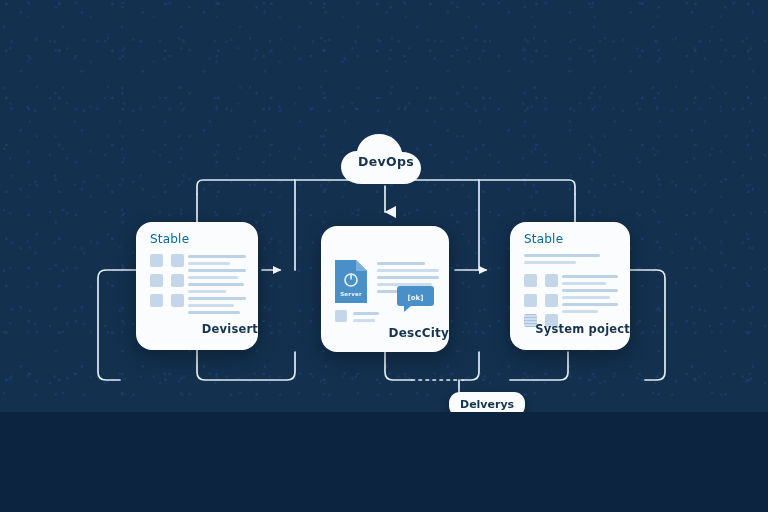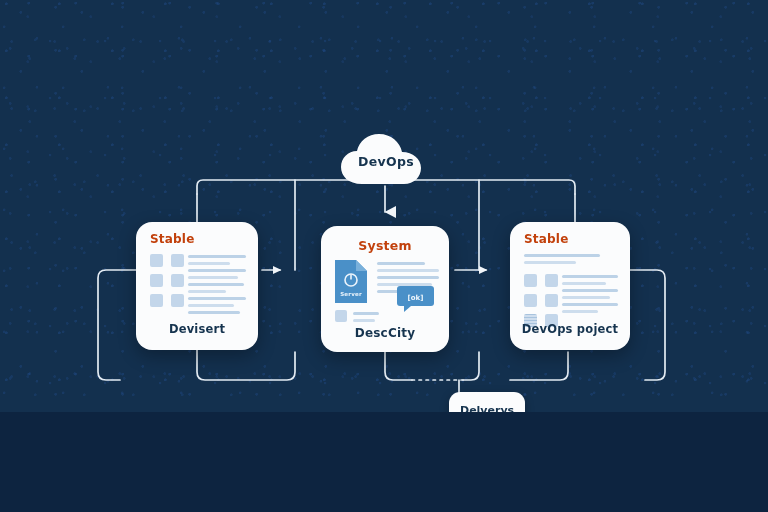--- a/index.html
+++ b/index.html
@@ -57,28 +57,28 @@
   .card {
     position: absolute;
     background: #fbfcfd;
     border-radius: 16px;
     box-shadow: 0 6px 18px rgba(0,0,0,.30);
   }
   .card-title {
     position: absolute;
     left: 0; right: 0;
     text-align: center;
-    color: #c2410c;
-    font-weight: 700;
+    color: #0369a1;
+    font-weight: 400;
     letter-spacing: .2px;
   }
   .card-footer {
     position: absolute;
     left: 0; right: 0;
-    text-align: center;
+    text-align: right;
     color: #16344f;
     font-weight: 700;
     letter-spacing: .2px;
   }
 
   
   #card-inventory { left: 136px; top: 222px; width: 122px; height: 128px; }
   #card-inventory .card-title  { top: 10px;  font-size: 12px; text-align: left; padding-left: 14px; }
   #card-inventory .card-footer { bottom: 14px; font-size: 11.5px; }
 
@@ -121,21 +121,21 @@
     color: #16344f;
     font-size: 12.5px;
     font-weight: 700;
     letter-spacing: .3px;
   }
 
   
   #badge-delverys {
     position: absolute;
     left: 449px; top: 392px;
-    padding: 12px 11px;
+    padding: 6px 11px;
     background: #fbfcfd;
     border-radius: 11px;
     color: #16344f;
     font-size: 11px;
     font-weight: 700;
     box-shadow: 0 3px 10px rgba(0,0,0,.28);
     white-space: nowrap;
   }
 
   
@@ -244,21 +244,20 @@
       <div class="ln" style="width:38px"></div>
       <div class="ln dk" style="width:58px"></div>
       <div class="ln" style="width:46px"></div>
       <div class="ln dk" style="width:52px"></div>
     </div>
 
     <div class="card-footer">Devisert</div>
   </div>
 
   <div class="card" id="card-system">
-    <div class="card-title">System</div>
 
     <div id="doc-icon">
       <svg width="32" height="43" viewBox="0 0 32 43" xmlns="http://www.w3.org/2000/svg">
         <path d="M0,0 L21,0 L32,11 L32,43 L0,43 Z" fill="#4a90c8"></path>
         <path d="M21,0 L32,11 L21,11 Z" fill="#79b0db"></path>
         <circle cx="16" cy="20" r="6" fill="none" stroke="#eaf3fb" stroke-width="1.6"></circle>
         <rect x="15.2" y="14.5" width="1.6" height="5" fill="#eaf3fb"></rect>
       </svg>
       <div class="doc-label">Server</div>
     </div>
@@ -310,18 +309,18 @@
 
     <div class="lines" style="left:52px; top:53px; width:56px;">
       <div class="ln dk" style="width:56px"></div>
       <div class="ln" style="width:44px"></div>
       <div class="ln dk" style="width:56px"></div>
       <div class="ln" style="width:48px"></div>
       <div class="ln dk" style="width:56px"></div>
       <div class="ln" style="width:36px"></div>
     </div>
 
-    <div class="card-footer">DevOps poject</div>
+    <div class="card-footer">System poject</div>
   </div>
 
   <div id="badge-delverys">Delverys</div>
 
 </div>
 
 </body></html>

